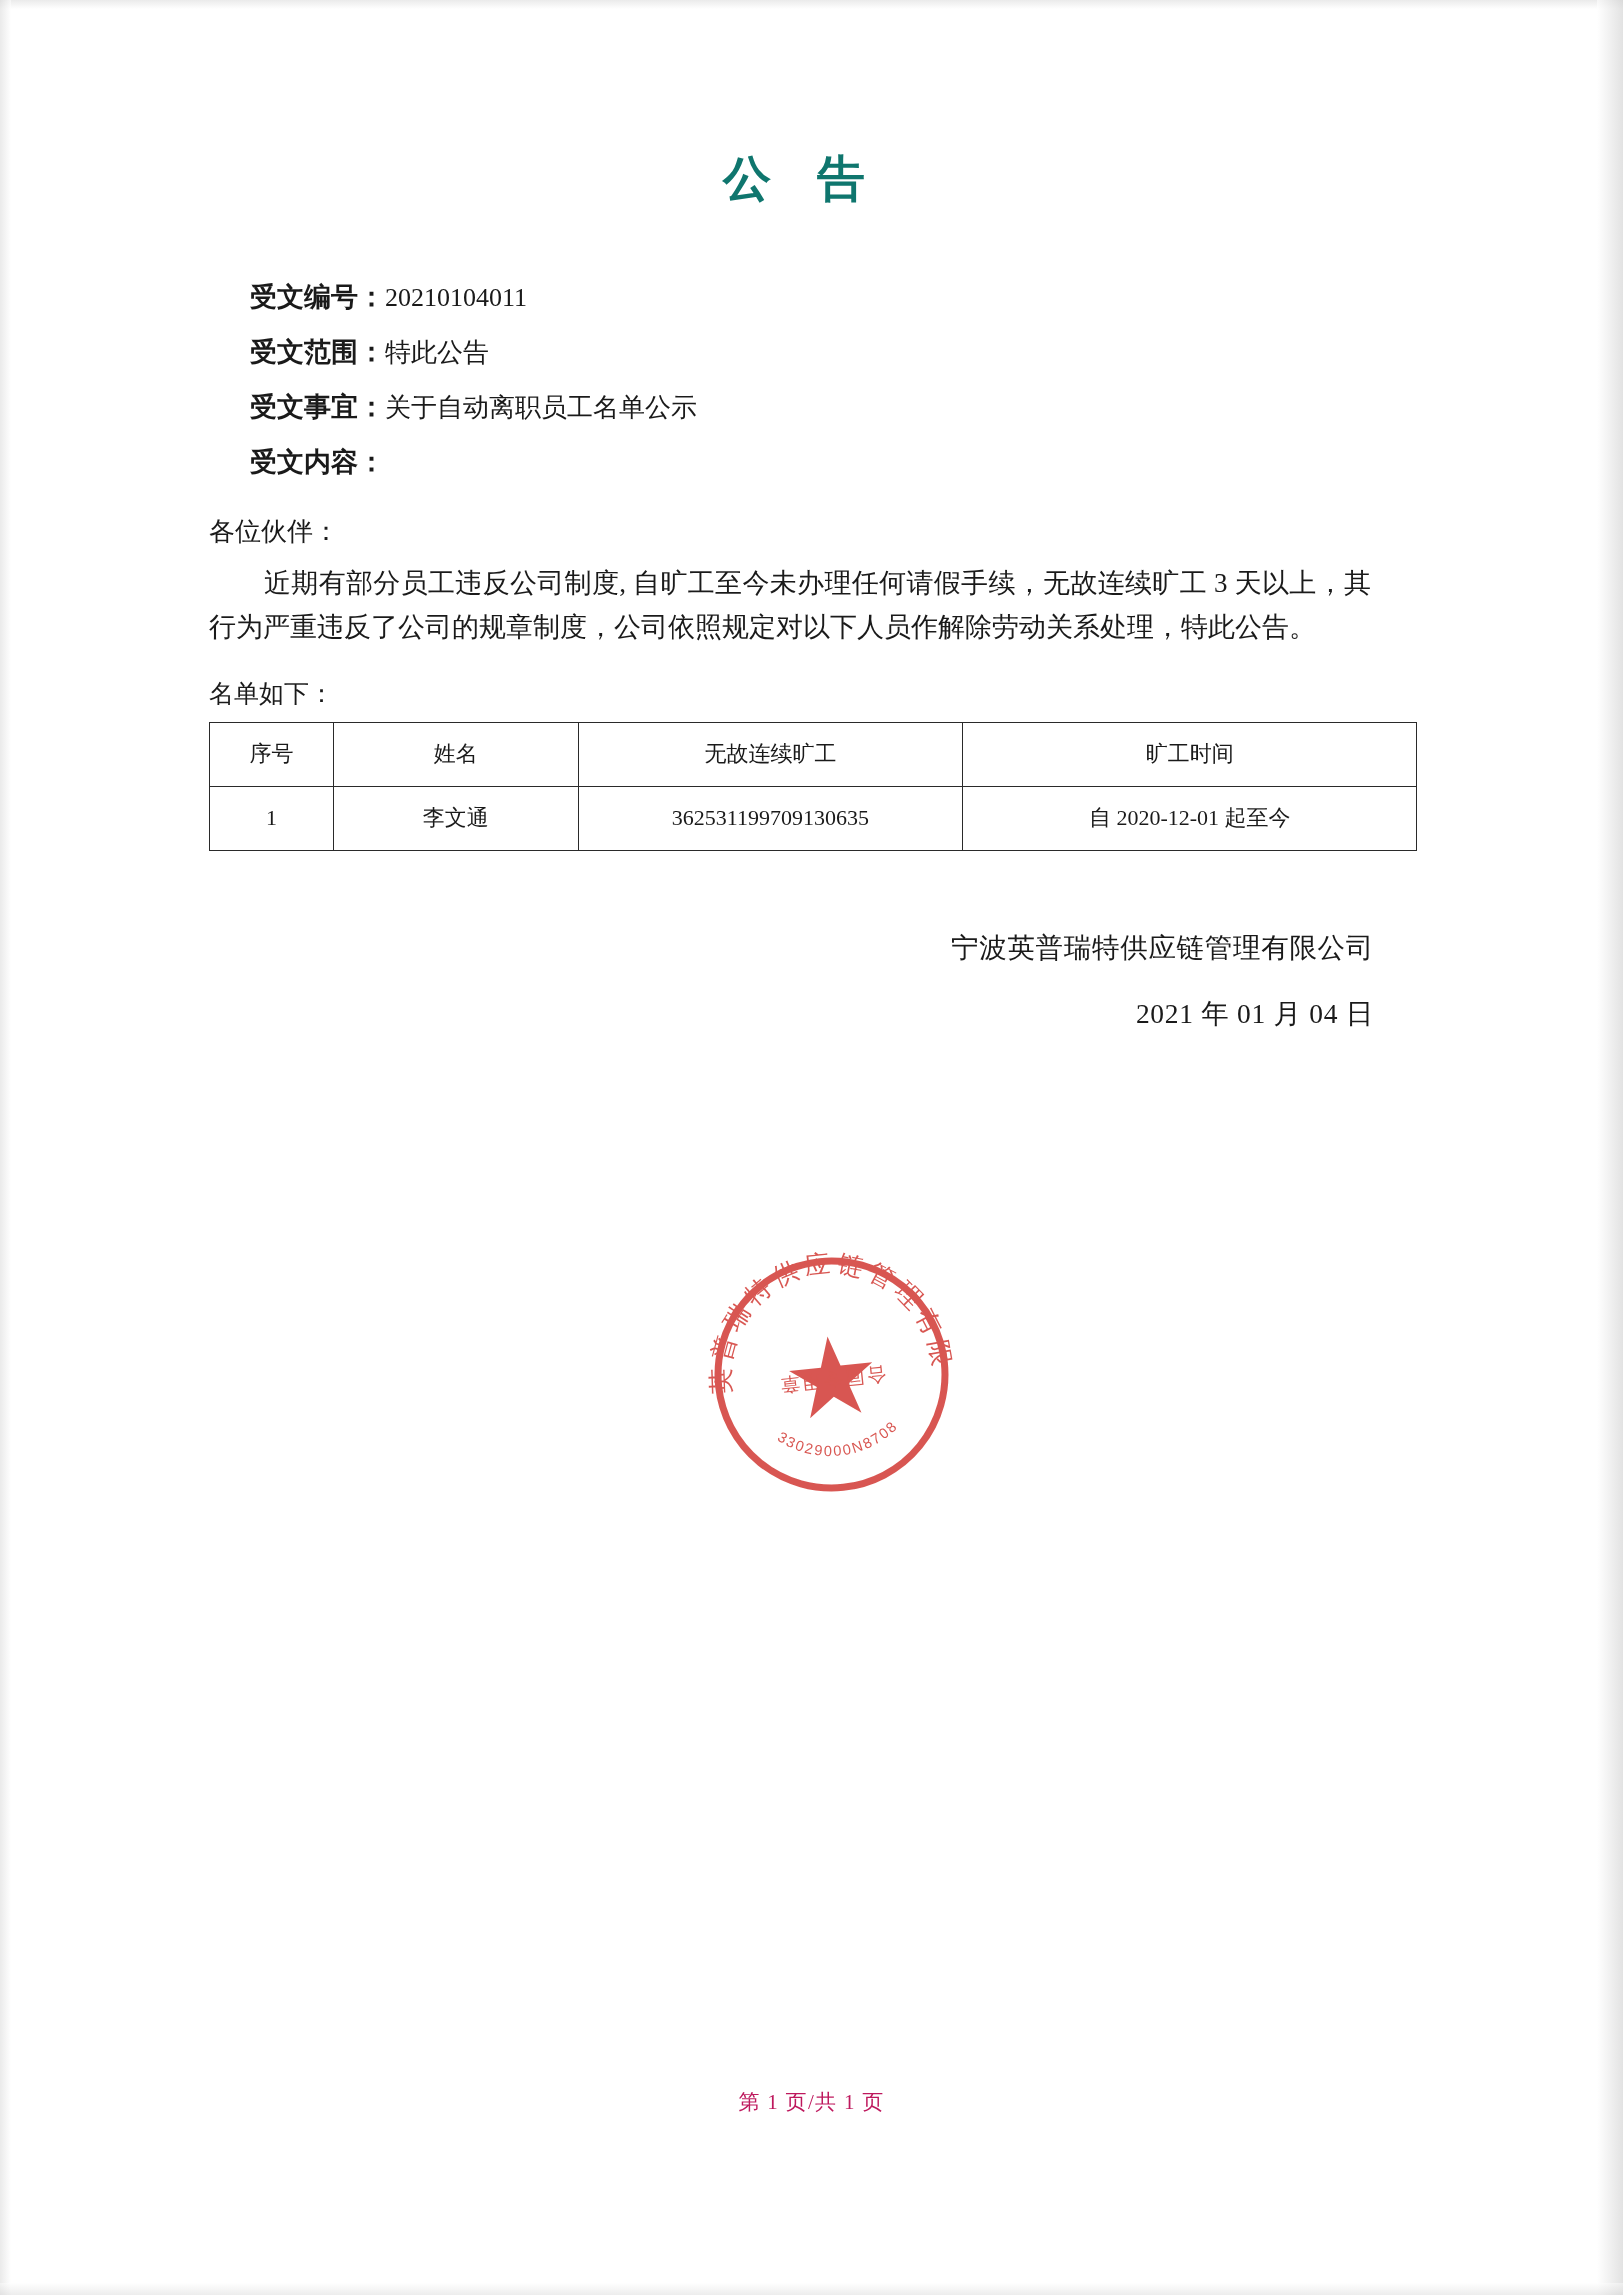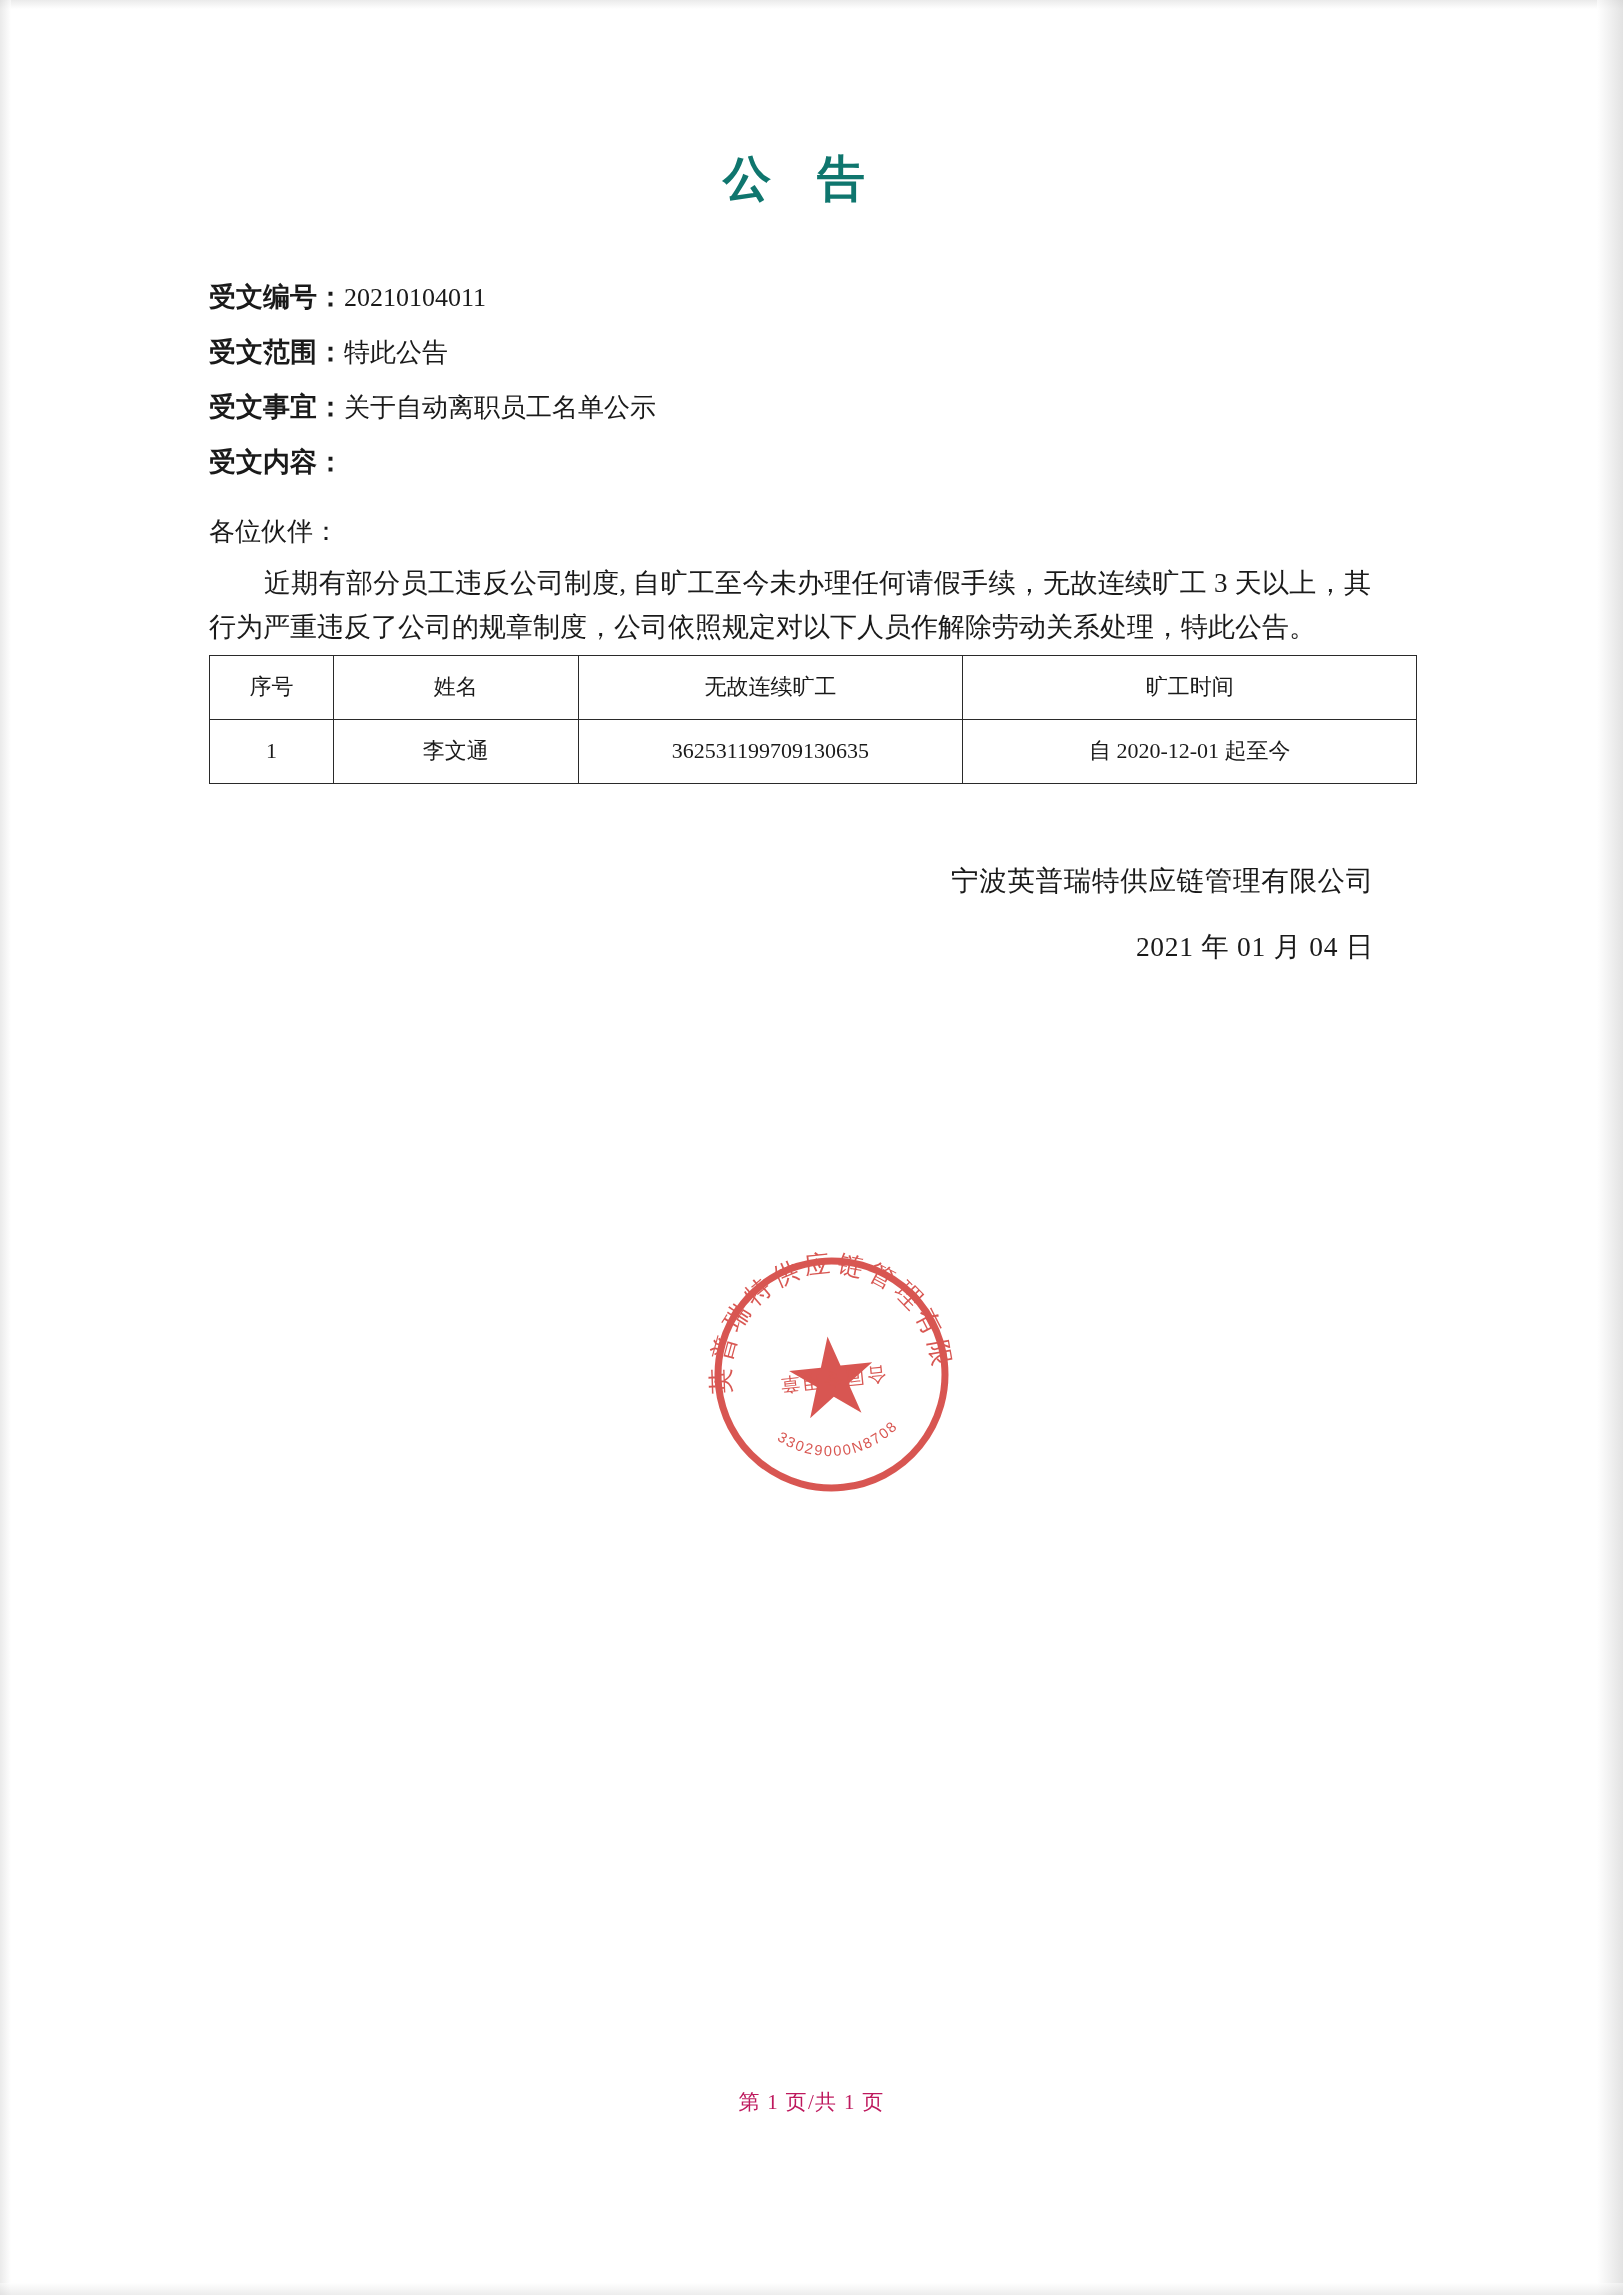--- a/index.html
+++ b/index.html
@@ -67,20 +67,21 @@
   }
 
   .meta-block {
     margin-top: 73px;
   }
   .meta-row {
     font-size: 26px;
     line-height: 1.0;
     margin-bottom: 28px;
     white-space: nowrap;
+    margin-left: 41px;
   }
   .meta-label {
     font-weight: 700;
     font-size: 27px;
   }
   .meta-value {
     font-weight: 400;
     font-size: 26px;
   }
 
@@ -196,20 +197,21 @@
       </div>
       <div class="meta-row">
         <span class="meta-label">受文内容：</span><span class="meta-value"></span>
       </div>
     </div>
 
     <div class="salutation">各位伙伴：</div>
 
     <div class="body-para">近期有部分员工违反公司制度, 自旷工至今未办理任何请假手续，无故连续旷工 3 天以上，其行为严重违反了公司的规章制度，公司依照规定对以下人员作解除劳动关系处理，特此公告。</div>
 
+    <div class="list-lead">名单如下：</div>
 
     <table class="name-table">
       <thead>
         <tr>
           <td class="col-idx">序号</td>
           <td class="col-name">姓名</td>
           <td class="col-id">无故连续旷工</td>
           <td class="col-time">旷工时间</td>
         </tr>
       </thead>

